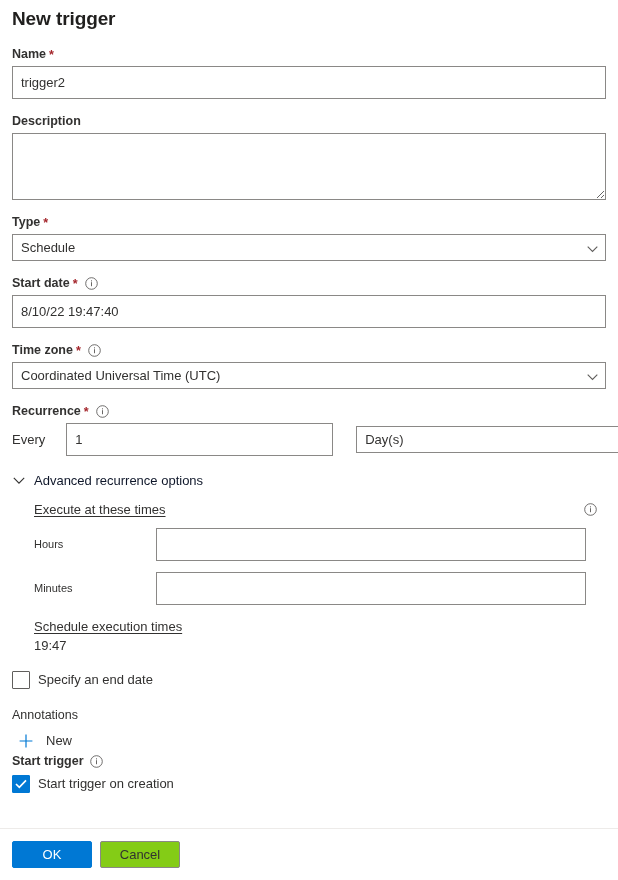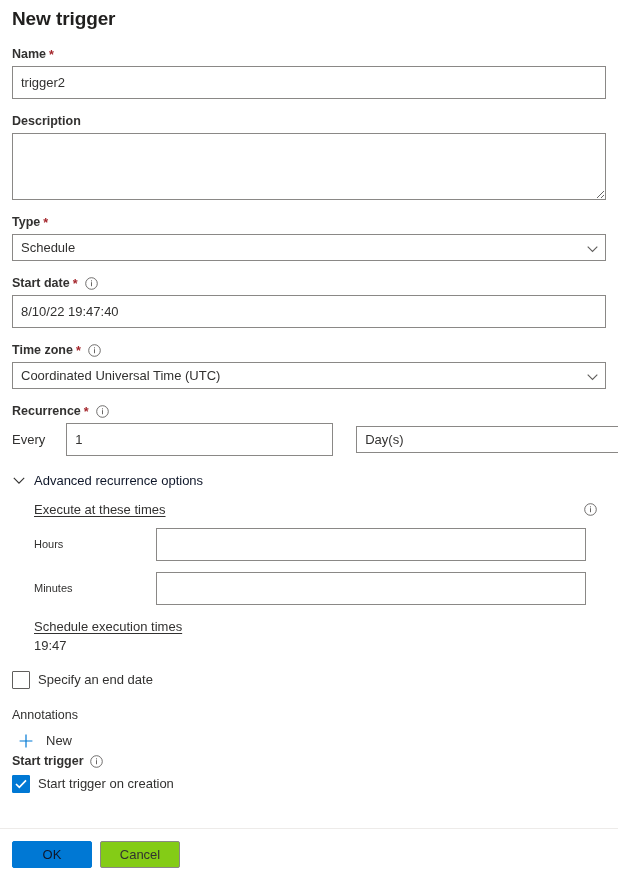--- a/index.html
+++ b/index.html
@@ -303,21 +303,21 @@
     font-family: "Liberation Sans", sans-serif;
     font-size: 13px;
     border-radius: 2px;
     cursor: pointer;
     padding: 0 14px;
     line-height: 25px;
     border: 1px solid transparent;
   }
   .btn-primary {
     background: #0078d4;
-    color: #0f172a;
+    color: #ffffff;
     border-color: #0078d4;
   }
   .btn-secondary {
     background: #84cc16;
     color: #323130;
     border: 1px solid #8a8886;
   }
 </style>
 </head>
 <body>

